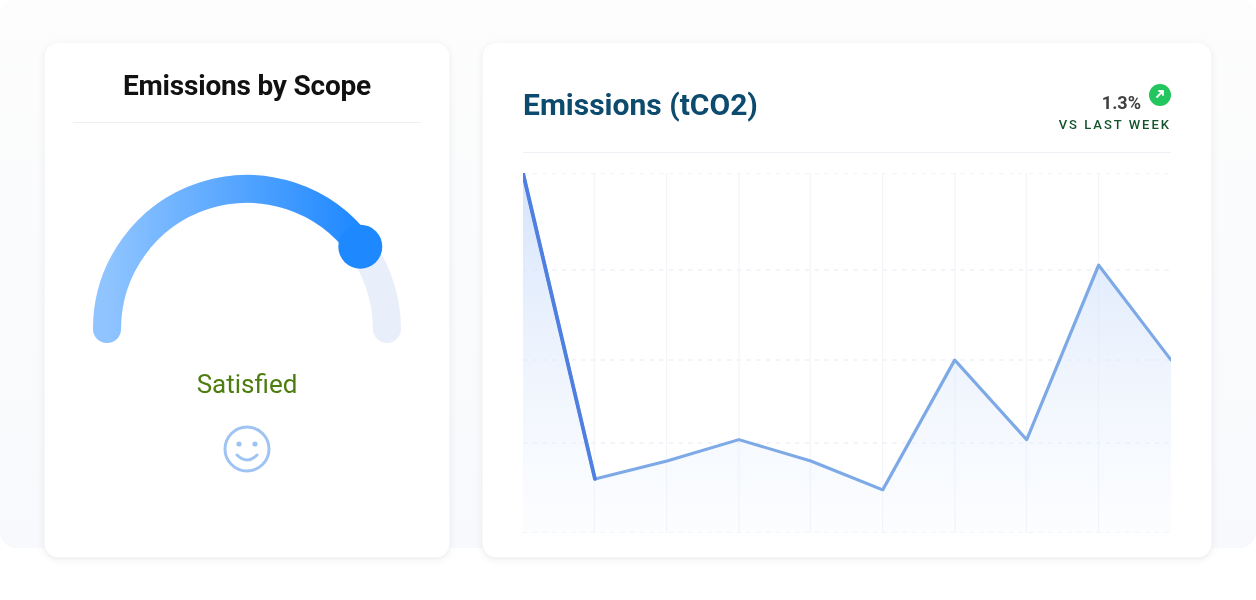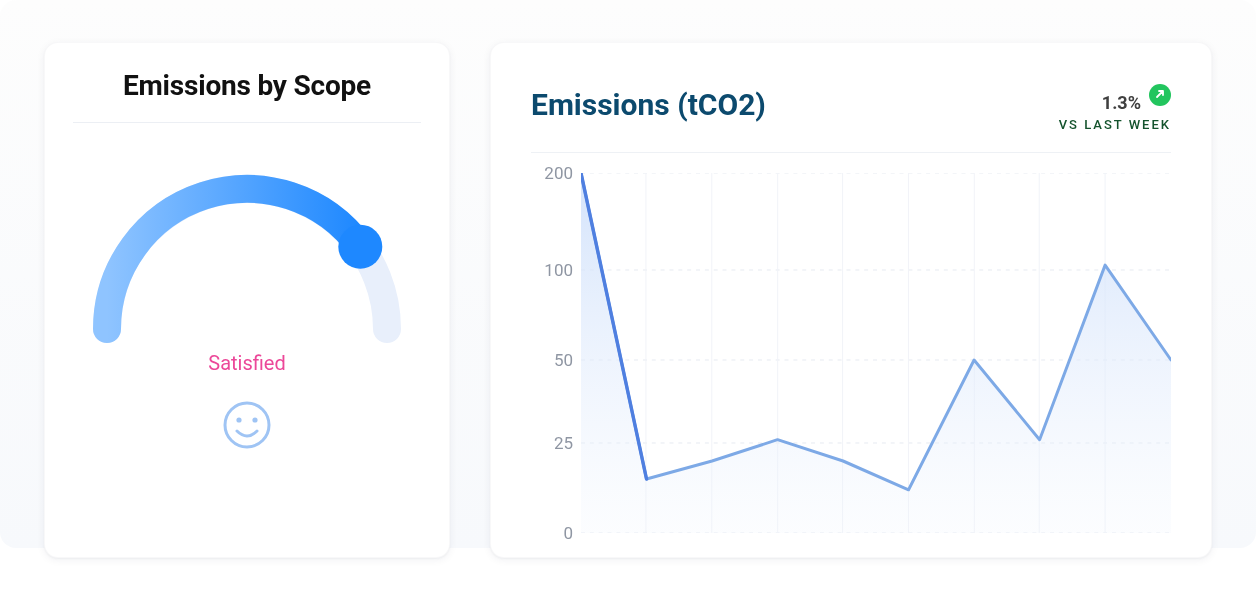--- a/index.html
+++ b/index.html
@@ -9,21 +9,21 @@
     width: 1256px;
     height: 600px;
   }
   .outer {
     width: 1256px;
     height: 548px;
     background: linear-gradient(180deg, #fdfdfd 0%, #f7f9fc 100%);
     border-radius: 16px;
     padding: 42px 44px;
     display: flex;
-    gap: 40px;
+    gap: 32px;
   }
   .card {
     background: #fff;
     border-radius: 14px;
     box-shadow: 0 2px 8px rgba(20,30,60,0.06), 0 1px 2px rgba(20,30,60,0.04);
     border: 1px solid rgba(20,30,60,0.03);
   }
   .card-left {
     width: 406px;
     height: 516px;
@@ -58,23 +58,23 @@
     margin-top: 26px;
   }
   .gauge-value {
     font-size: 56px;
     font-weight: 700;
     color: #4a5063;
     margin-top: -30px;
     letter-spacing: -1px;
   }
   .gauge-label {
-    font-size: 20px;
-    color: #ec4899;
-    margin-top: 2px;
+    font-size: 26px;
+    color: #4d7c0f;
+    margin-top: 20px;
   }
   .smiley-wrap { margin-top: 24px; }
   .smiley {
     width: 52px; height: 52px;
   }
   .right-header {
     display: flex;
     justify-content: space-between;
     align-items: center;
   }
@@ -186,27 +186,20 @@
             <svg width="12" height="12" viewBox="0 0 12 12">
                 <path d="M3 8 L9 2 M9 2 L5 2 M9 2 L9 6" stroke="#fff" stroke-width="1.8" fill="none" stroke-linecap="round" stroke-linejoin="round"></path>
               </svg>
           </span>
         </div>
         <div class="trend-sub">VS LAST WEEK</div>
       </div>
     </div>
     <hr class="right-divider">
     <div class="chart-area">
-      <div class="y-axis">
-        <span class="y-label" style="top:0%">200</span>
-        <span class="y-label" style="top:27%">100</span>
-        <span class="y-label" style="top:52%">50</span>
-        <span class="y-label" style="top:75%">25</span>
-        <span class="y-label" style="top:100%">0</span>
-      </div>
       <div class="plot">
         <svg id="plot-svg" viewBox="0 0 600 360" preserveAspectRatio="none" width="100%" height="100%">
 
           <g stroke="#e6eaf1" stroke-width="1" stroke-dasharray="4 5">
             <line x1="0" y1="0" x2="600" y2="0"></line>
             <line x1="0" y1="97" x2="600" y2="97"></line>
             <line x1="0" y1="187" x2="600" y2="187"></line>
             <line x1="0" y1="270" x2="600" y2="270"></line>
             <line x1="0" y1="360" x2="600" y2="360"></line>
           </g>

